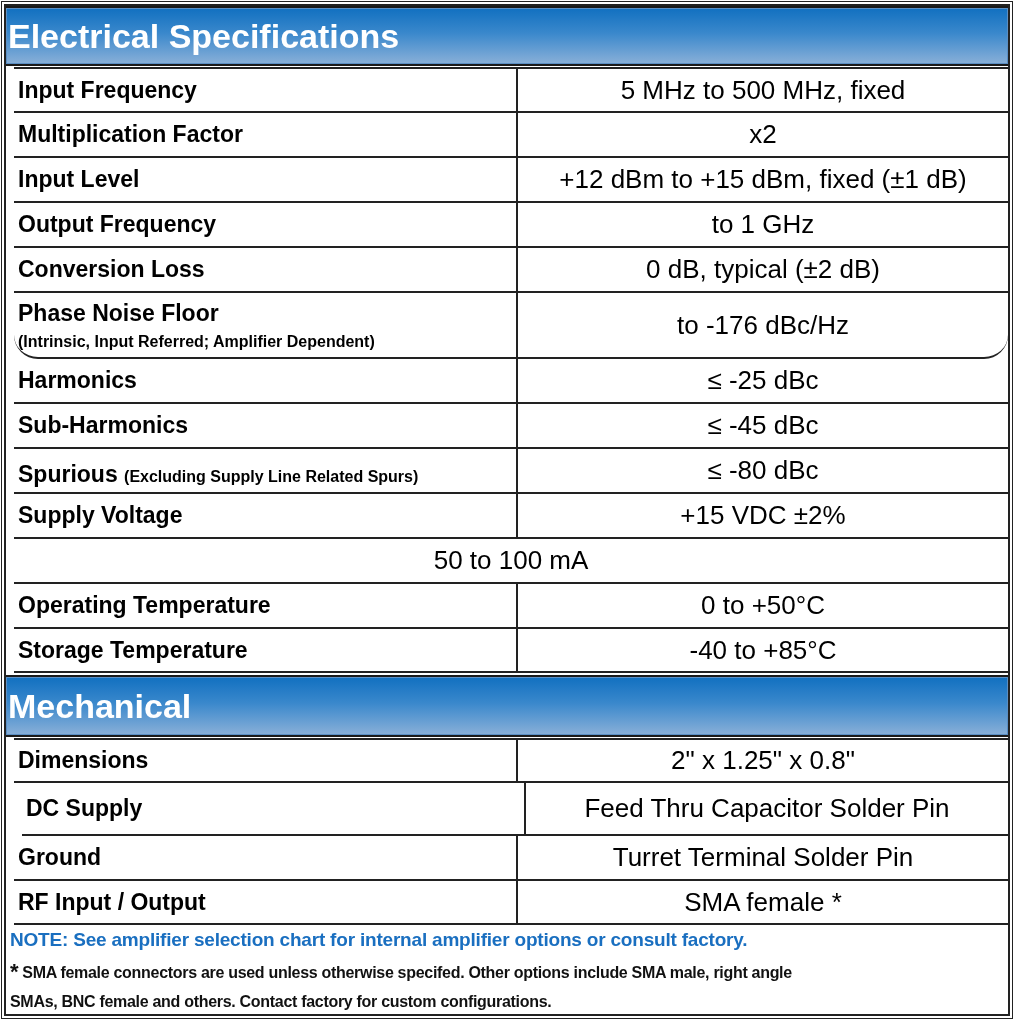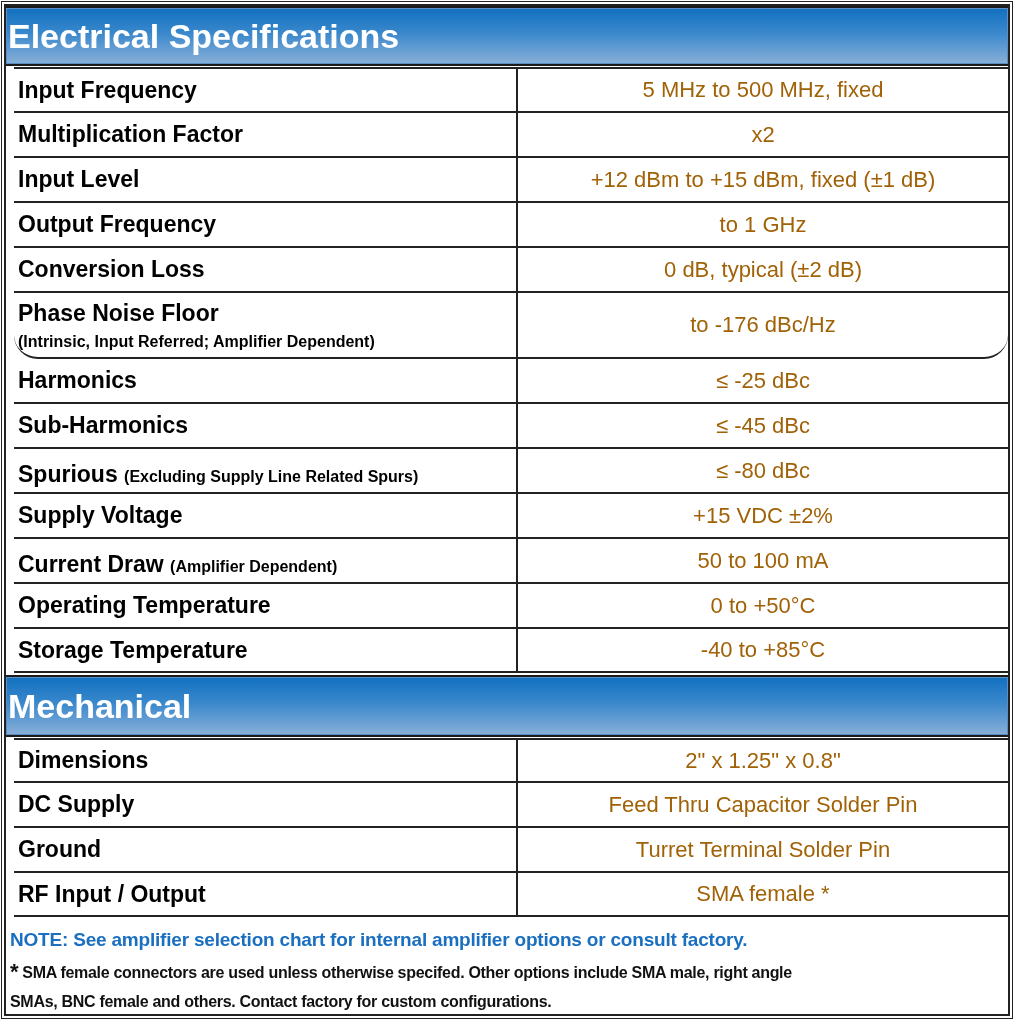--- a/index.html
+++ b/index.html
@@ -28,21 +28,21 @@
       background: #fff;
     }
     .row:first-child { border-top: 2px solid #222; }
     .cell-label {
       width: 504px; flex: 0 0 504px; border-right: 2px solid #222; box-sizing: border-box;
       display: flex; flex-direction: column; justify-content: center;
       padding-left: 4px; color: #000; font-weight: bold; font-size: 23px;
     }
     .cell-value {
       flex: 1; display: flex; align-items: center; justify-content: center;
-      color: #a16207; font-size: 22px;
+      color: #000000; font-size: 26px;
     }
     .label-sub { font-size: 16px; font-weight: bold; }
     .label-sub-block { font-size: 16px; font-weight: bold; margin-top: 6px; }
     .note-block {
       position: absolute; left: 0; right: 0; top: 912px; bottom: 0;
       padding-left: 4px; box-sizing: border-box;
     }
     .note-line {
       color: #1a6fc0; font-weight: bold; font-size: 19px; margin-top: 11px; letter-spacing: -0.2px;
     }
@@ -117,23 +117,20 @@
         </div>
         <div class="cell-value">≤ -80 dBc</div>
       </div>
       <div class="row" style="height:45px;">
         <div class="cell-label">
             <span>Supply Voltage</span>
           </div>
         <div class="cell-value">+15 VDC ±2%</div>
       </div>
       <div class="row" style="height:45px;">
-        <div class="cell-label" style="flex-direction:row; align-items:baseline; justify-content:flex-start; padding-top:12px;">
-          <span>Current Draw</span>&nbsp;<span class="label-sub">(Amplifier Dependent)</span>
-        </div>
         <div class="cell-value">50 to 100 mA</div>
       </div>
       <div class="row" style="height:45px;">
         <div class="cell-label">
             <span>Operating Temperature</span>
           </div>
         <div class="cell-value">0 to +50°C</div>
       </div>
       <div class="row" style="height:44px;">
         <div class="cell-label">
@@ -147,21 +144,21 @@
       <span>Mechanical</span>
     </div>
 
     <div class="rows" style="top:732px;">
       <div class="row" style="height:45px;">
         <div class="cell-label">
             <span>Dimensions</span>
           </div>
         <div class="cell-value">2" x 1.25" x 0.8"</div>
       </div>
-      <div class="row" style="height:45px;">
+      <div class="row" style="height:53px;margin-left:8px;">
         <div class="cell-label">
             <span>DC Supply</span>
           </div>
         <div class="cell-value">Feed Thru Capacitor Solder Pin</div>
       </div>
       <div class="row" style="height:45px;">
         <div class="cell-label">
             <span>Ground</span>
           </div>
         <div class="cell-value">Turret Terminal Solder Pin</div>

